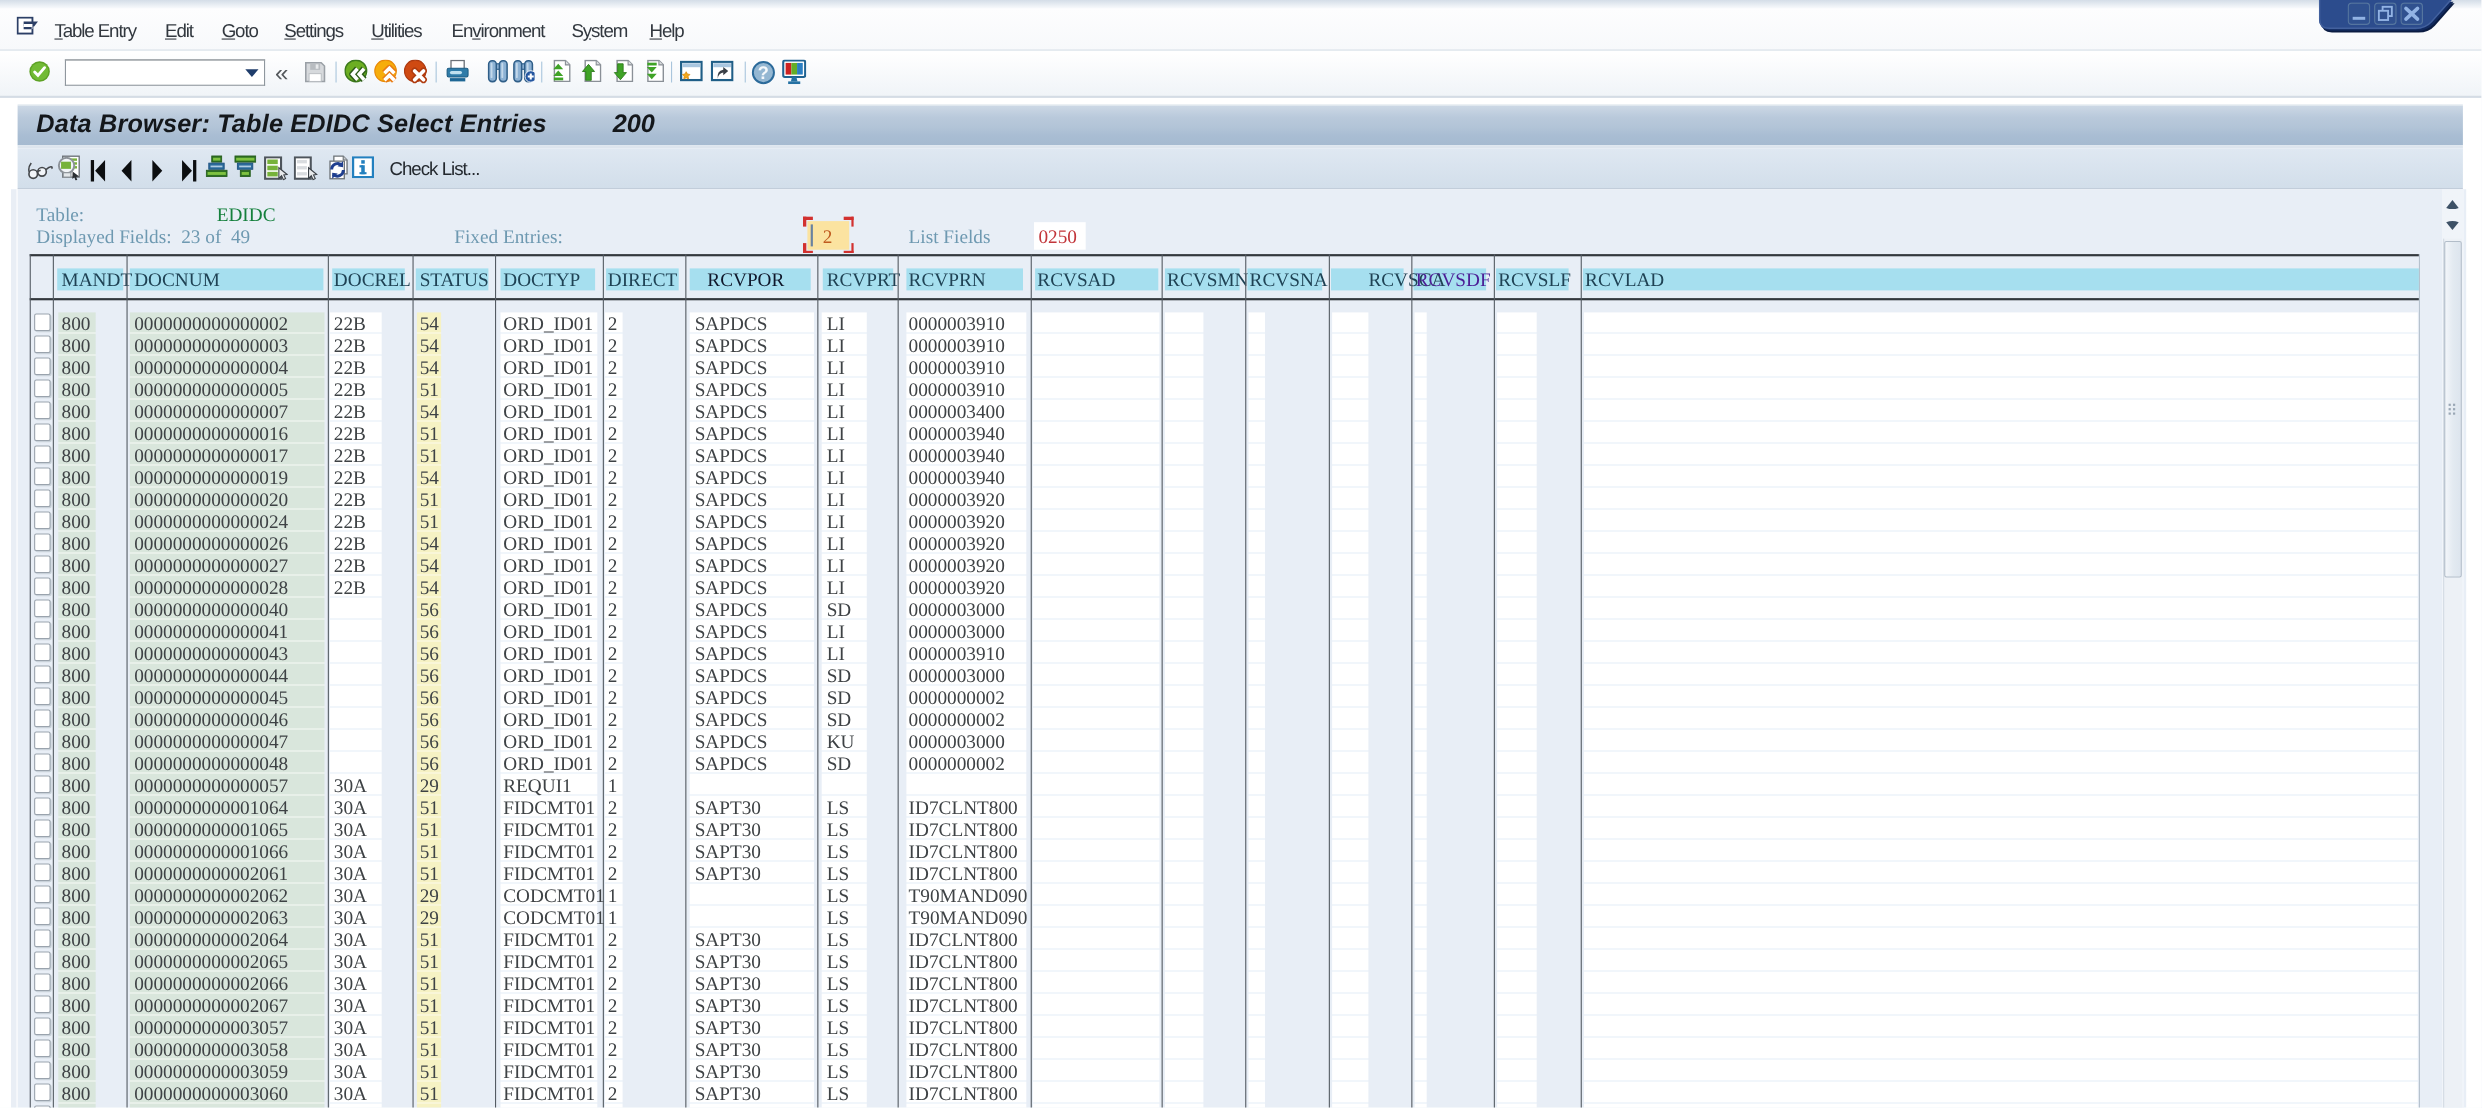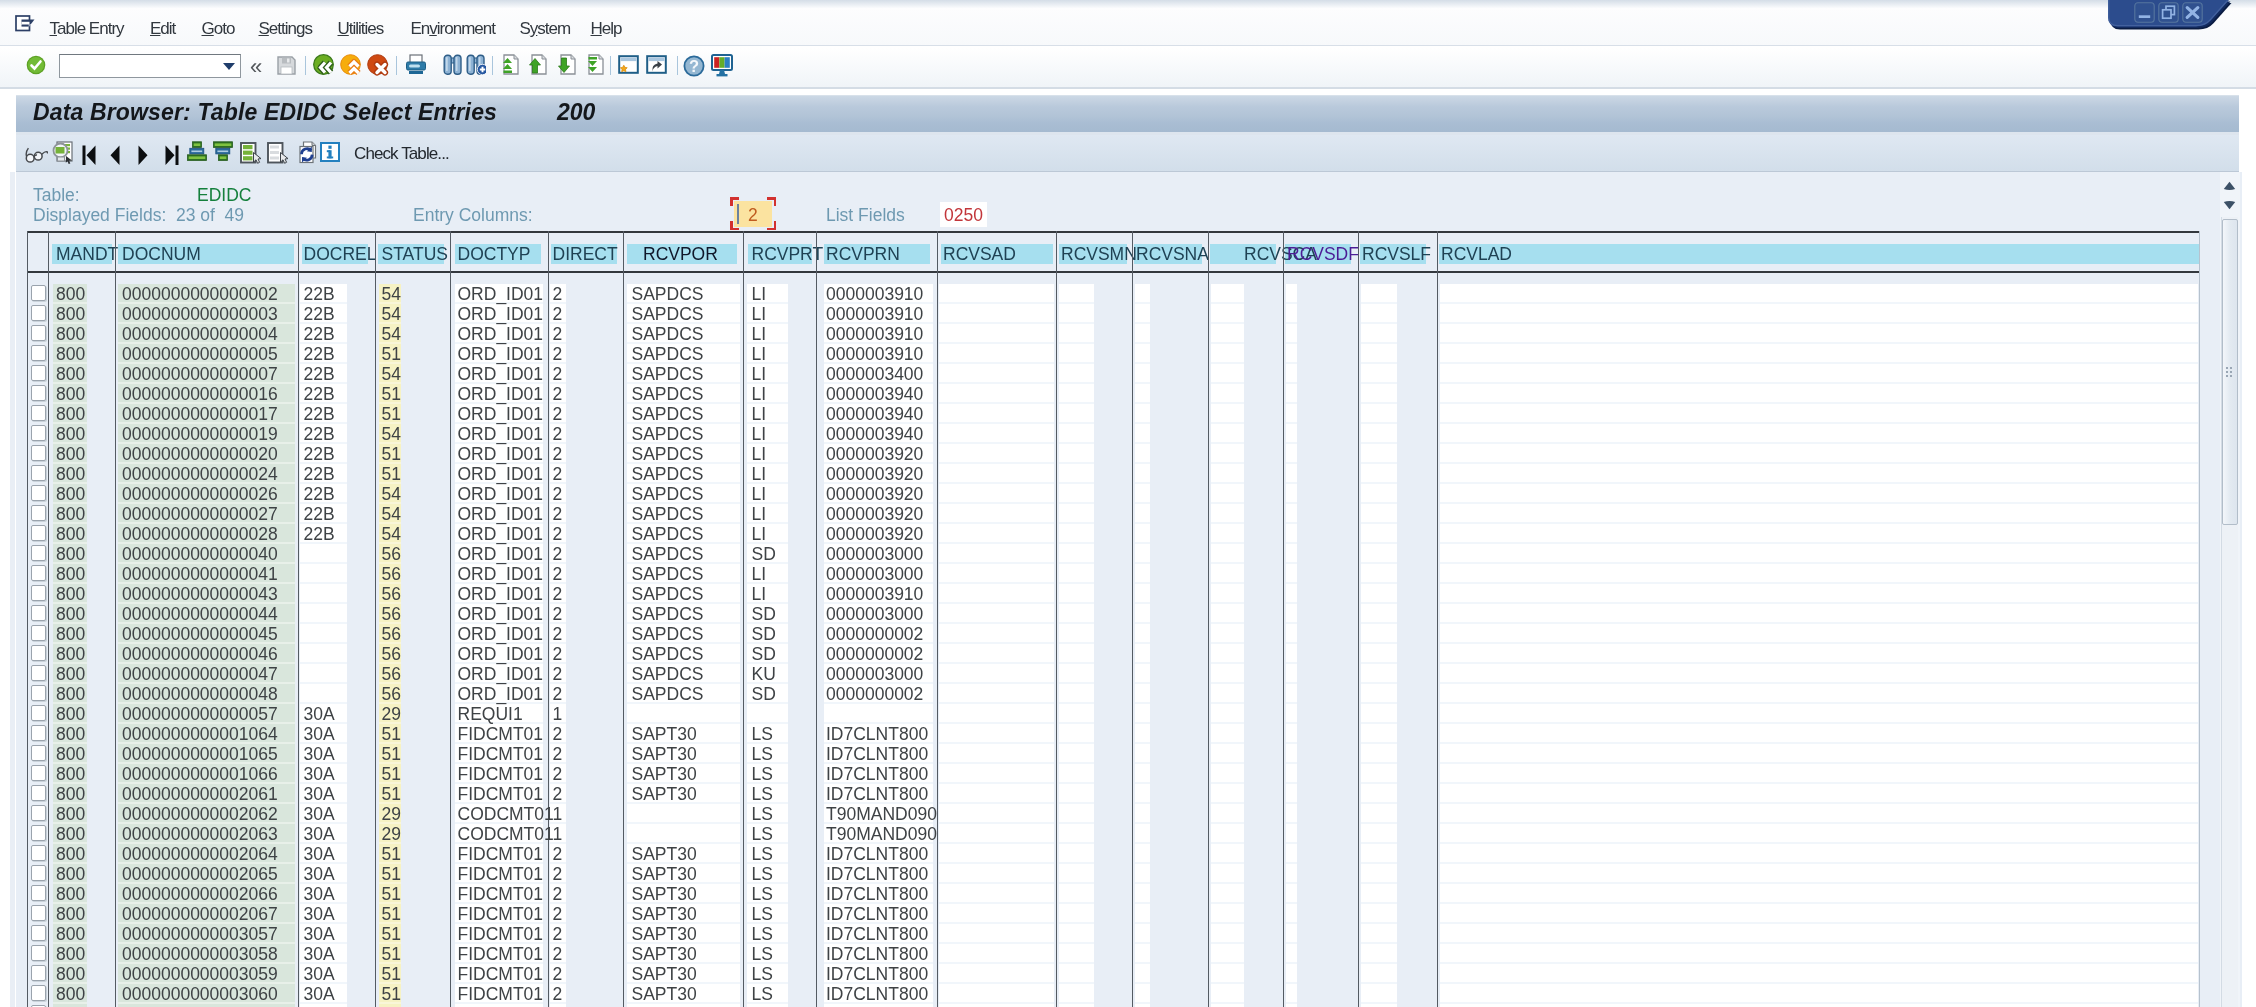--- a/index.html
+++ b/index.html
@@ -1,18 +1,18 @@
 <!DOCTYPE html>
 <html><head><meta charset="utf-8">
 <style>
 *{margin:0;padding:0;box-sizing:border-box}
 html,body{width:2256px;height:1007px;overflow:hidden;background:#fff;
  font-family:"Liberation Sans",sans-serif;position:relative}
 .abs{position:absolute}
-.mono{font-family:Liberation Sans, sans-serif;font-size:17.5px;line-height:20px;white-space:pre}
+.mono{font-family:Liberation Serif, serif;font-size:17.5px;line-height:20px;white-space:pre}
 .data{color:#3e4245}
 .sep{width:1px;background:#a9c5dc}
 .vb{position:absolute;width:1px;background:#545b63}
 </style></head><body>
 
 <div class="abs" style="left:0;top:0;width:2256px;height:8px;background:linear-gradient(#d4dde7,#fafbfd)"></div>
 <div class="abs" style="left:0;top:8px;width:2256px;height:38px;background:linear-gradient(#fdfdfe,#f7f9fb)"></div>
 <div class="abs" style="left:0;top:45px;width:2256px;height:1px;background:#d8dfe8"></div>
 <svg class="abs" style="left:15px;top:15px" width="22" height="17" viewBox="0 0 22 17">
 <rect x="1" y="1" width="13.5" height="14.5" fill="#fff" stroke="#2c3f66" stroke-width="1.7"></rect>
@@ -210,27 +210,27 @@
 <path d="M15.2 13.6 A 5.6 5.6 0 0 1 5.8 17.6" fill="none" stroke="#1f3f8f" stroke-width="2.7"></path>
 <path d="M5 21.4 L5 16 L10 16.8 Z" fill="#1f3f8f"></path>
 </svg>
 <svg class="abs" style="left:320px;top:142px" width="20" height="20" viewBox="0 0 20 20">
 <rect x="1" y="1" width="18" height="18" fill="#fff" stroke="#2380bf" stroke-width="2"></rect>
 <rect x="8.4" y="3.6" width="3.2" height="3.2" fill="#2380bf"></rect>
 <rect x="8.4" y="8.2" width="3.2" height="8.2" fill="#2380bf"></rect>
 <rect x="6.8" y="8.2" width="3.2" height="2" fill="#2380bf"></rect>
 <rect x="6.8" y="14.5" width="6.4" height="1.9" fill="#2380bf"></rect>
 </svg>
-<div class="abs" style="left:354px;top:144px;font-size:17px;letter-spacing:-0.9px;color:#23282e">Check Table...</div>
+<div class="abs" style="left:354px;top:144px;font-size:17px;letter-spacing:-0.9px;color:#23282e">Check List...</div>
 <div class="abs" style="left:10px;top:172px;width:5px;height:835px;background:#e9eef5"></div>
 <div class="abs" style="left:16px;top:172px;width:2226px;height:835px;background:#e8eef6"></div>
 <div class="abs mono" style="left:33px;top:185px;color:#6e99b1">Table:</div>
 <div class="abs mono" style="left:197px;top:185px;color:#15803d">EDIDC</div>
 <div class="abs mono" style="left:33px;top:205px;color:#6e99b1">Displayed Fields:  23 of  49</div>
-<div class="abs mono" style="left:413px;top:205px;color:#6e99b1">Entry Columns:</div>
+<div class="abs mono" style="left:413px;top:205px;color:#6e99b1">Fixed Entries:</div>
 <div class="abs mono" style="left:826px;top:205px;color:#6e99b1">List Fields </div>
 <div class="abs" style="left:940px;top:202px;width:47px;height:25px;background:#fff"></div>
 <div class="abs mono" style="left:944px;top:205px;color:#c2353a">0250</div>
 <div class="abs" style="left:734px;top:201px;width:38px;height:26px;background:#fbe3a0"></div>
 <div class="abs mono" style="left:748px;top:205px;color:#c05c20">2</div>
 <div class="abs" style="left:737px;top:204px;width:1.5px;height:20px;background:#6a82a0"></div>
 <div class="abs" style="left:730px;top:197px;width:9px;height:2.5px;background:#d2312f"></div>
 <div class="abs" style="left:730px;top:197px;width:2.5px;height:9px;background:#d2312f"></div>
 <div class="abs" style="left:767px;top:197px;width:9px;height:2.5px;background:#d2312f"></div>
 <div class="abs" style="left:773.5px;top:197px;width:2.5px;height:9px;background:#d2312f"></div>

